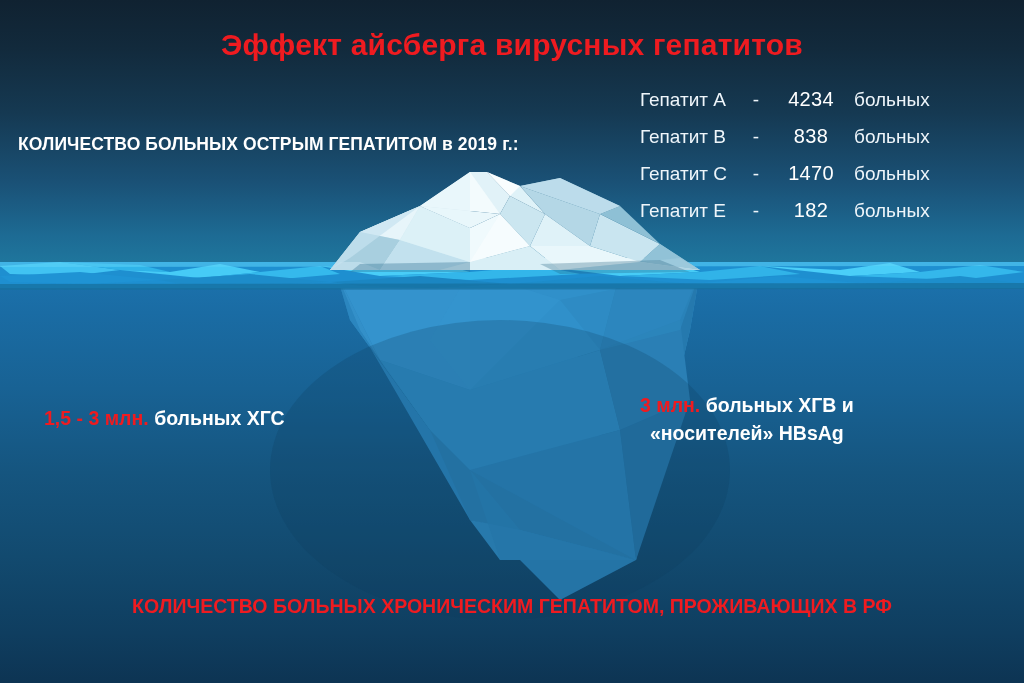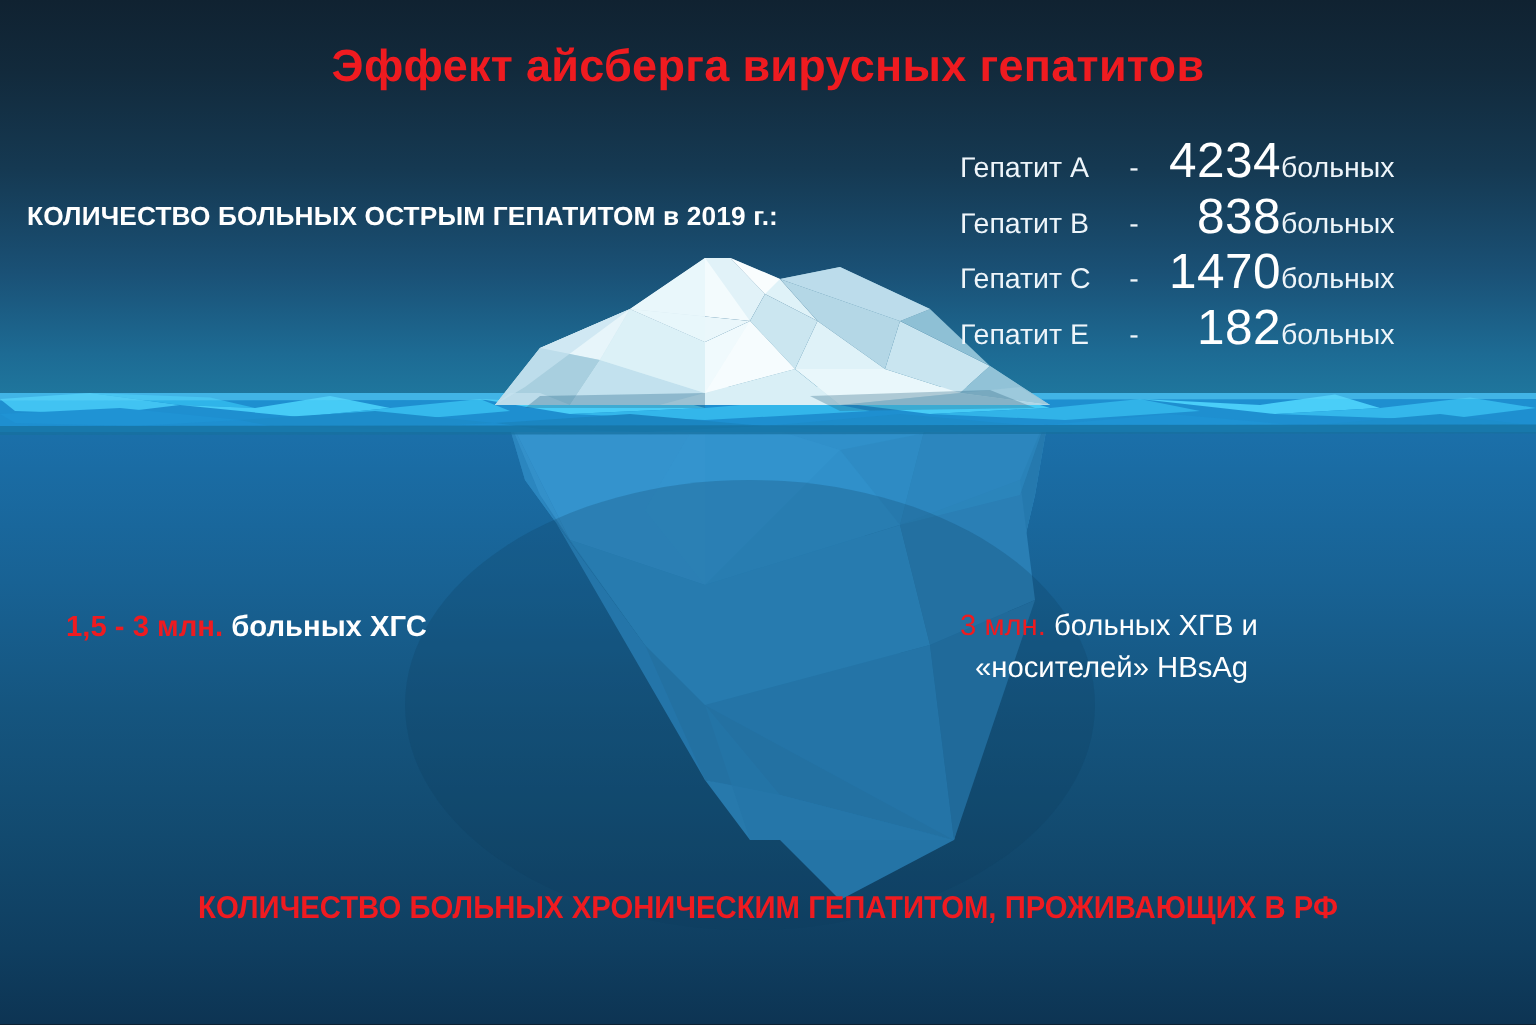--- a/index.html
+++ b/index.html
@@ -92,46 +92,45 @@
     flex: 0 0 104px;
   }
   .stat-dash {
     font-size: 19px;
     color: #eef5fa;
     width: 24px;
     flex: 0 0 24px;
     text-align: center;
   }
   .stat-value {
-    font-size: 33px;
+    font-size: 20px;
     color: #ffffff;
     flex: 0 0 86px;
-    text-align: right;
+    text-align: center;
     letter-spacing: 0.3px;
   }
   .stat-unit {
     font-size: 19px;
     color: #eef5fa;
   }
 
   .chc-note {
     position: absolute;
     left: 44px; top: 391px;
     font-size: 19.5px;
     font-weight: bold;
     white-space: nowrap;
     margin-top: 16px;
   }
   .chb-note {
     position: absolute;
     left: 640px; top: 391px;
     font-size: 19.5px;
-    font-weight: normal;
+    font-weight: bold;
     line-height: 28px;
-    margin-top: 12px;
   }
   .chb-note .line2 { display: block; padding-left: 10px; }
   .red  { color: #ef1b20; }
   .white{ color: #ffffff; }
 
   .bottom-caption {
     position: absolute;
     left: 0; top: 594px;
     width: 1024px;
     text-align: center;

